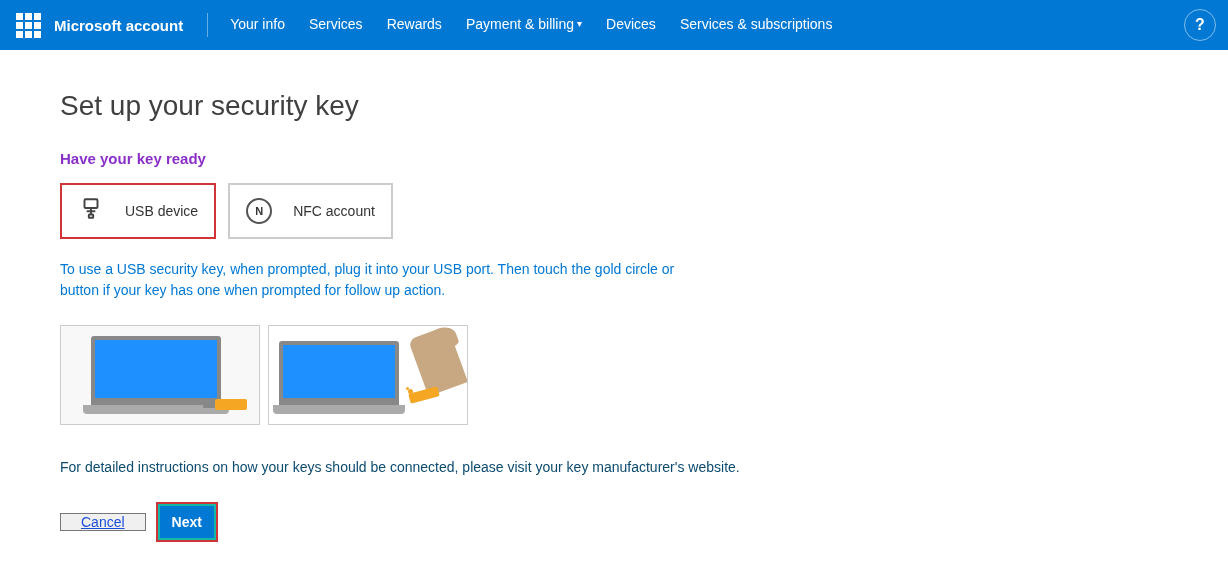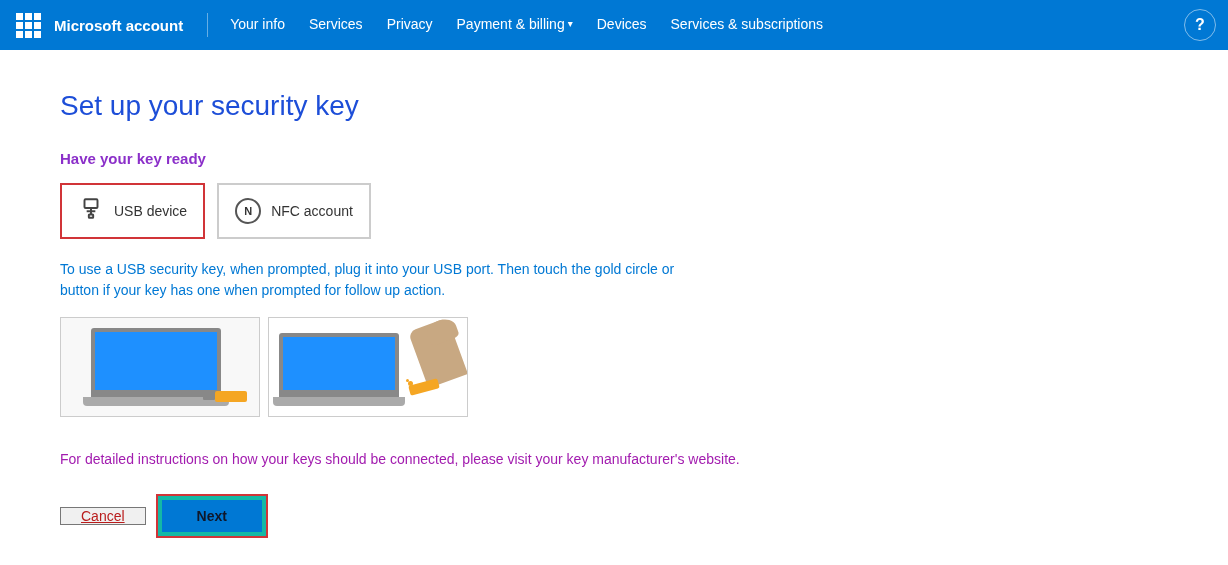--- a/index.html
+++ b/index.html
@@ -49,46 +49,46 @@
       cursor: pointer; border: 1px solid rgba(255,255,255,0.5); border-radius: 50%;
       font-weight: 600;
     }
 
     
     .content {
       padding: 40px 60px;
       max-width: 900px;
     }
     .page-title {
-      font-size: 28px; font-weight: 300; color: #1d4ed8; margin-bottom: 28px;
+      font-size: 28px; font-weight: 300; color: #404040; margin-bottom: 28px;
     }
     .section-heading {
       font-size: 15px; color: #8b2fc9; font-weight: 700; margin-bottom: 16px;
     }
 
     
     .device-options {
       display: flex; gap: 12px; margin-bottom: 20px;
     }
     .device-option {
-      display: flex; align-items: center; gap: 10px;
+      display: flex; align-items: center; gap: 21px;
       padding: 10px 16px; border: 2px solid #ccc;
       cursor: pointer; background: #fff; font-size: 14px; color: #333;
       min-width: 140px;
     }
     .device-option.selected {
       border: 2px solid #d13438;
     }
     .device-option-icon {
       font-size: 22px;
     }
 
     
     .instruction-text {
-      font-size: 14px; color: #0078d4; margin-bottom: 16px;
+      font-size: 14px; color: #0078d4; margin-bottom: 24px;
       max-width: 620px; line-height: 1.5;
     }
 
     
     .illustrations {
       display: flex; gap: 8px; margin-bottom: 32px;
     }
     .illus-box {
       width: 200px; height: 100px;
       border: 1px solid #ccc;
@@ -120,37 +120,37 @@
       background: #1e90ff;
     }
     .laptop2-base {
       position: absolute; bottom: 10px; left: 4px;
       width: 132px; height: 9px;
       background: #aaa; border-radius: 0 0 4px 4px;
     }
 
     
     .footer-text {
-      font-size: 14px; color: #a21caf; margin-bottom: 24px;
+      font-size: 14px; color: #0c4a6e; margin-bottom: 24px;
       max-width: 700px; line-height: 1.5;
     }
 
     
     .button-row {
       display: flex; gap: 10px; align-items: center;
     }
     .btn-cancel {
       padding: 0 20px; border: 1px solid #777; background: #f0f0f0;
-      font-size: 14px; cursor: pointer; color: #b91c1c;
+      font-size: 14px; cursor: pointer; color: #1d4ed8;
       text-decoration: underline;
     }
     .btn-next {
-      padding: 8px 35px; border: 6px solid #14b8a6;
+      padding: 8px 12px; border: 4px solid #14b8a6;
       background: #0078d4; font-size: 14px; cursor: pointer;
-      color: #0f172a; font-weight: 600;
+      color: #ffffff; font-weight: 600;
       outline: 2px solid #d13438; outline-offset: -2px;
     }
 
     
     .nfc-icon {
       width: 26px; height: 26px; border: 2px solid #555; border-radius: 50%;
       display: flex; align-items: center; justify-content: center;
       font-size: 11px; font-weight: 900; color: #333;
     }
 
@@ -172,21 +172,21 @@
       <span></span>
         <span></span>
         <span></span>
     </div>
   </div>
   <span class="nav-brand">Microsoft account</span>
   <div class="nav-divider"></div>
   <div class="nav-links">
     <a class="nav-link">Your info</a>
     <a class="nav-link">Services</a>
-    <a class="nav-link">Privacy</a>
+    <a class="nav-link">Rewards</a>
     <a class="nav-link">
       <span>Payment &amp; billing</span>
       <span style="font-size:10px; margin-left:3px;">▾</span>
     </a>
     <a class="nav-link">Devices</a>
     <a class="nav-link">Services &amp; subscriptions</a>
   </div>
   <div class="nav-help">?</div>
 </nav>
 

